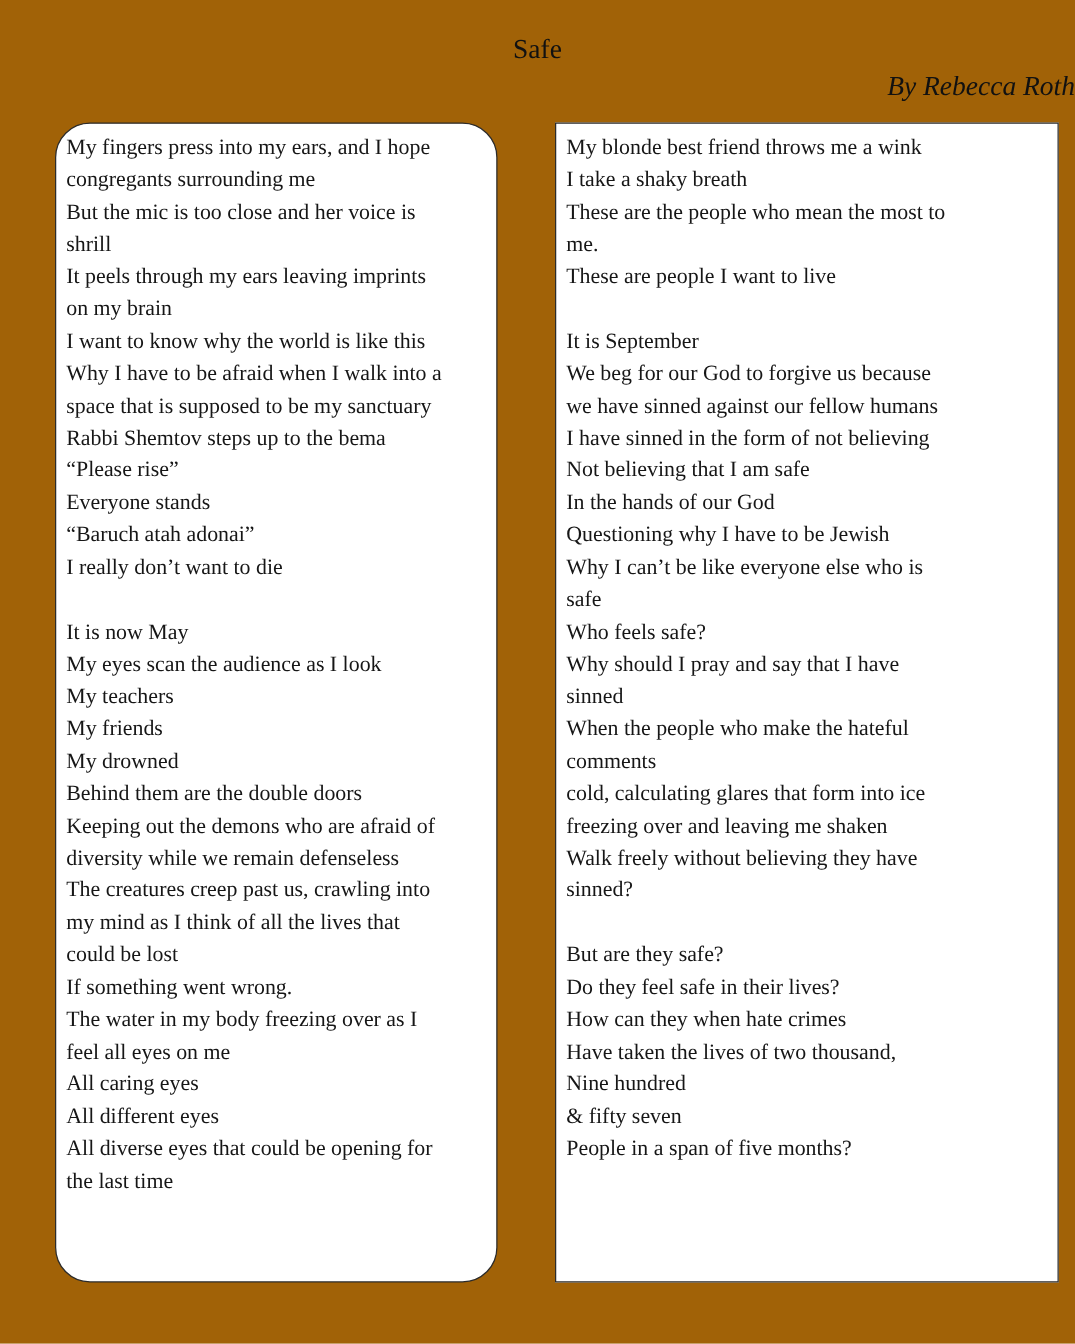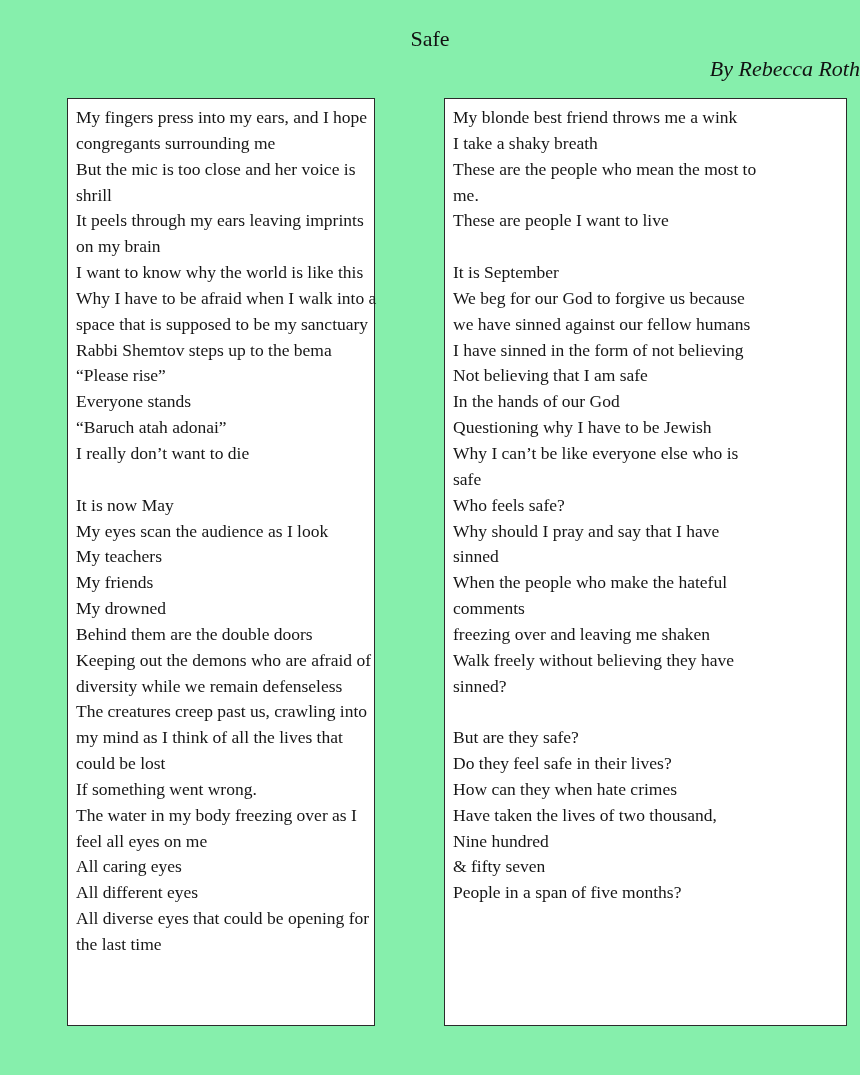--- a/index.html
+++ b/index.html
@@ -8,21 +8,21 @@
     background: #ffffff;
   }
   body {
     font-family: "Liberation Serif", serif;
     color: #161616;
   }
   .page {
     position: relative;
     width: 860px;
     height: 1075px;
-    background: #86efac;
+    background: #a16207;
     overflow: hidden;
   }
   .doc-title {
     position: absolute;
     top: 26px;
     left: 0;
     width: 100%;
     text-align: center;
     font-size: 22px;
     font-weight: normal;
@@ -38,21 +38,21 @@
     font-style: italic;
     color: #111111;
   }
   .poem-box {
     position: absolute;
     top: 98px;
     height: 928px;
     border: 1.5px solid #2b2b2b;
     background: #ffffff;
   }
-  .box-left  { left: 67px;  width: 308px; }
+  .box-left  { left: 44px;  width: 354px; border-radius: 28px; }
   .box-right { left: 444px; width: 403px; }
   .poem-lines {
     padding: 6px 4px 0 8px;
   }
   .poem-line {
     font-size: 17.5px;
     line-height: 25.85px;
     min-height: 25.85px;
     white-space: nowrap;
     color: #161616;
@@ -120,20 +120,21 @@
         <div class="poem-line">Not believing that I am safe</div>
         <div class="poem-line">In the hands of our God</div>
         <div class="poem-line">Questioning why I have to be Jewish</div>
         <div class="poem-line">Why I can’t be like everyone else who is</div>
         <div class="poem-line">safe</div>
         <div class="poem-line">Who feels safe?</div>
         <div class="poem-line">Why should I pray and say that I have</div>
         <div class="poem-line">sinned</div>
         <div class="poem-line">When the people who make the hateful</div>
         <div class="poem-line">comments</div>
+        <div class="poem-line">cold, calculating glares that form into ice</div>
         <div class="poem-line">freezing over and leaving me shaken</div>
         <div class="poem-line">Walk freely without believing they have</div>
         <div class="poem-line">sinned?</div>
         <div class="poem-line"></div>
         <div class="poem-line">But are they safe?</div>
         <div class="poem-line">Do they feel safe in their lives?</div>
         <div class="poem-line">How can they when hate crimes</div>
         <div class="poem-line">Have taken the lives of two thousand,</div>
         <div class="poem-line">Nine hundred</div>
         <div class="poem-line">&amp; fifty seven</div>

